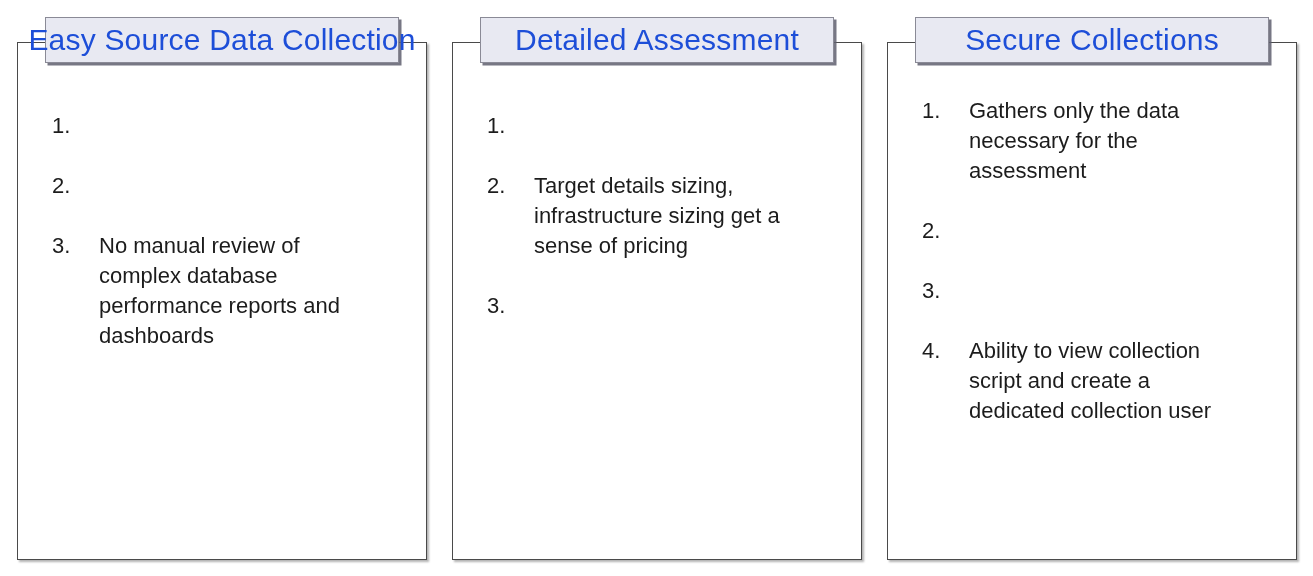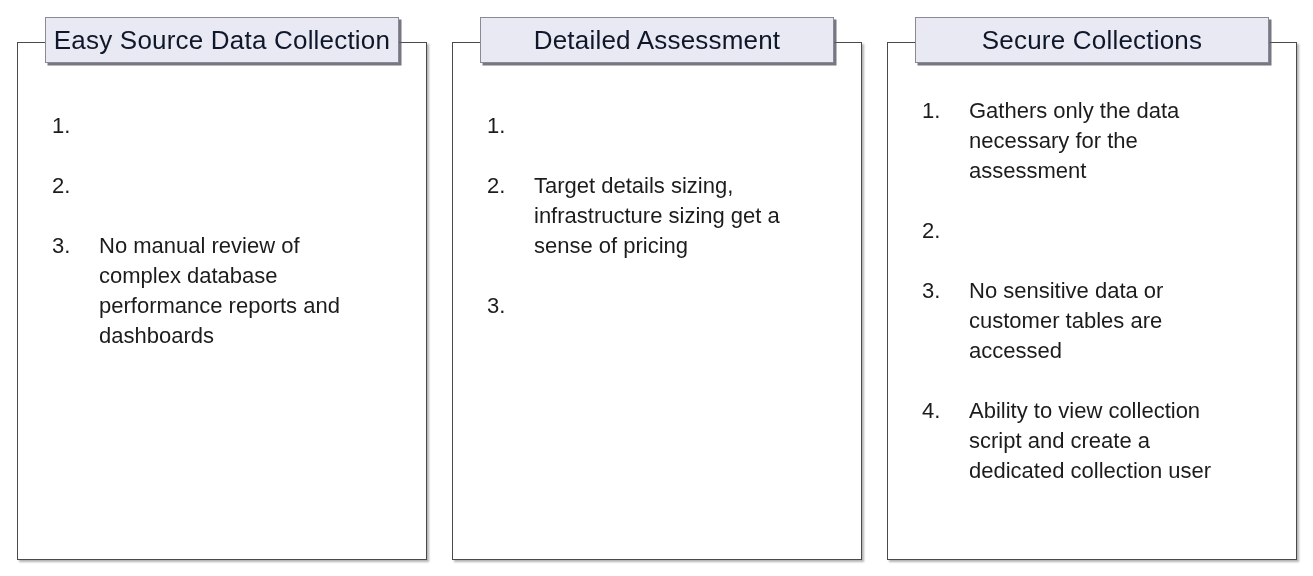--- a/index.html
+++ b/index.html
@@ -38,22 +38,22 @@
   .title-box {
     width: 354px;
     height: 46px;
     margin: -26px auto 0 auto;
     background: #e8e9f2;
     border: 1px solid #8a8a96;
     box-shadow: 2.5px 2.5px 0 rgba(95,95,110,0.85);
     display: flex;
     align-items: center;
     justify-content: center;
-    font-size: 26px;
-    color: #0f172a;
+    font-size: 30px;
+    color: #1d4ed8;
     letter-spacing: 0.2px;
     white-space: nowrap;
   }
 
   ol.feature-list {
     list-style: none;
     margin-top: 48px;
     padding-left: 34px;
     padding-right: 8px;
   }
@@ -129,23 +129,20 @@
           <span class="item-num">1.</span>
           <span class="item-text">Gathers only the data
 necessary for the
 assessment</span>
         </li>
         <li>
           <span class="item-num">2.</span>
         </li>
         <li>
           <span class="item-num">3.</span>
-          <span class="item-text">No sensitive data or
-customer tables are
-accessed</span>
         </li>
         <li>
           <span class="item-num">4.</span>
           <span class="item-text">Ability to view collection
 script and create a
 dedicated collection user</span>
         </li>
       </ol>
     </div>
 

